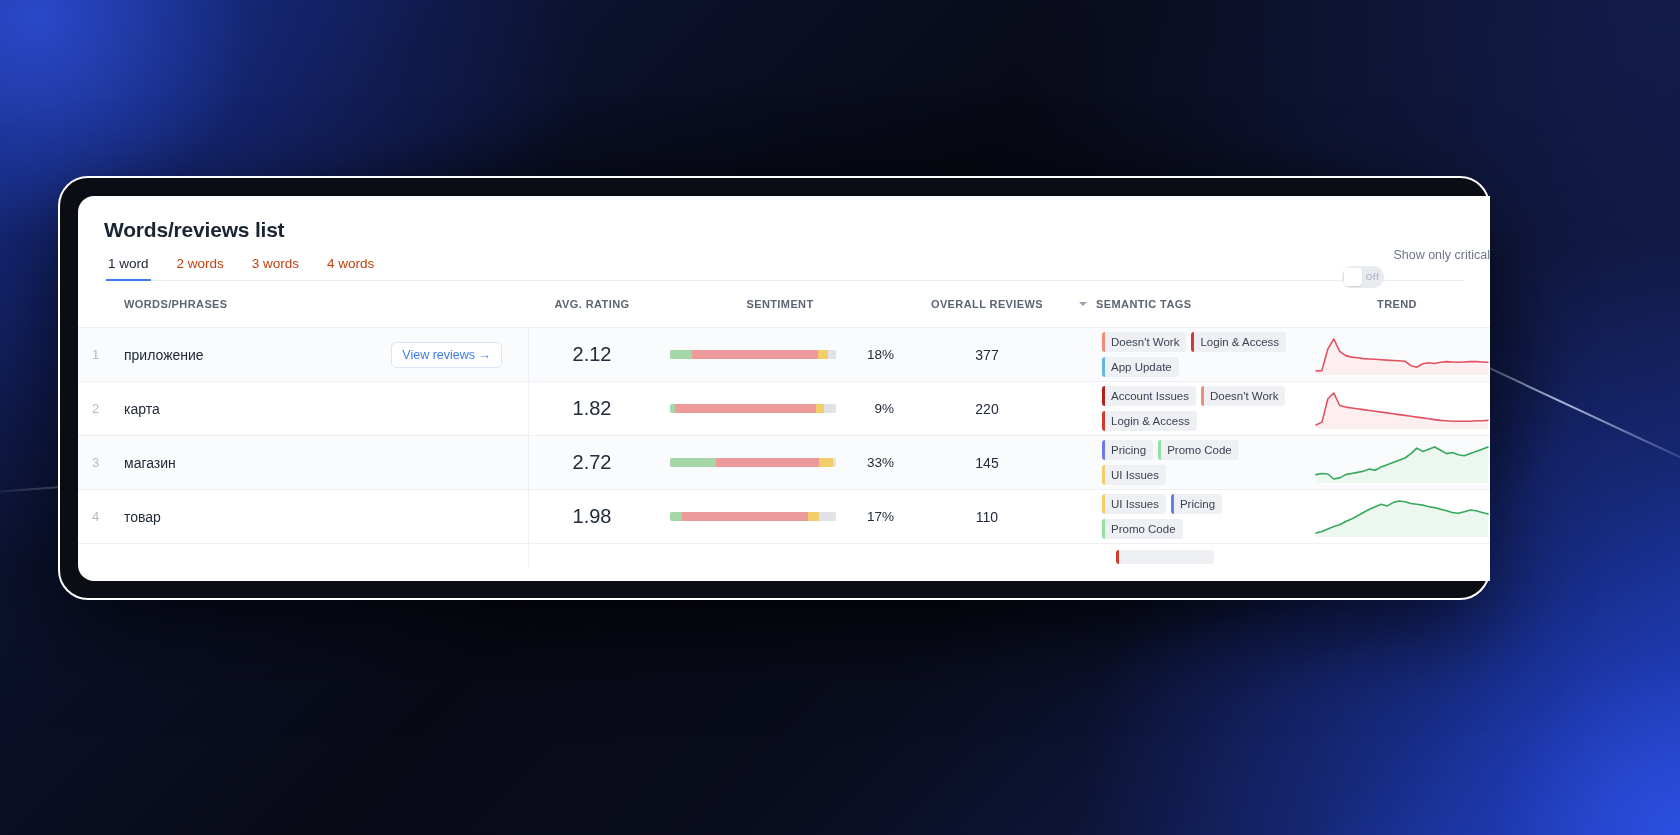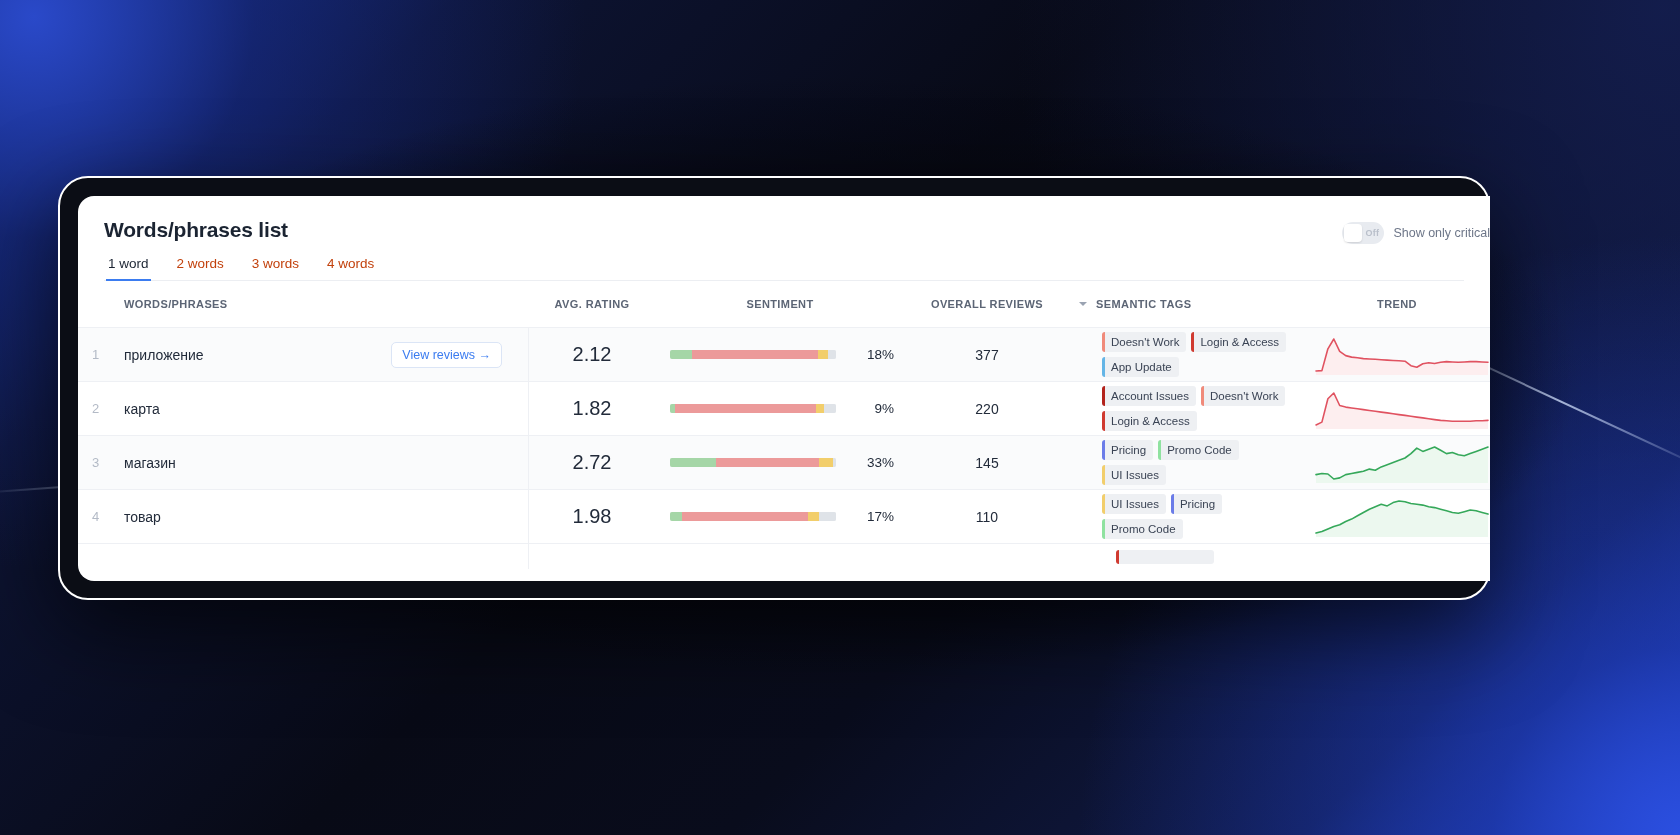--- a/index.html
+++ b/index.html
@@ -95,20 +95,21 @@
   }
 
   #critical-toggle {
     width: 42px;
     height: 22px;
     border-radius: 11px;
     background: #e8ebf0;
     position: relative;
     flex: none;
     cursor: pointer;
+    margin-top: 44px;
   }
   #critical-toggle .knob {
     position: absolute;
     left: 2px; top: 2px;
     width: 18px; height: 18px;
     border-radius: 4px;
     background: #ffffff;
     box-shadow: 0 1px 2px rgba(0,0,0,0.12);
   }
   #critical-toggle .state {
@@ -330,21 +331,21 @@
 
 <div id="backdrop"></div>
 <div class="streak" id="streak-left"></div>
 <div class="streak" id="streak-right"></div>
 
 <div id="device-frame"></div>
 
 <div id="card">
 
   <div id="card-header">
-    <div id="page-title">Words/phrases list</div>
+    <div id="page-title">Words/reviews list</div>
 
     <div id="toggle-area">
       <div id="critical-toggle">
         <div class="knob"></div>
         <div class="state">Off</div>
       </div>
       <div id="toggle-label">Show only critical</div>
     </div>
 
     <div id="tabs">

